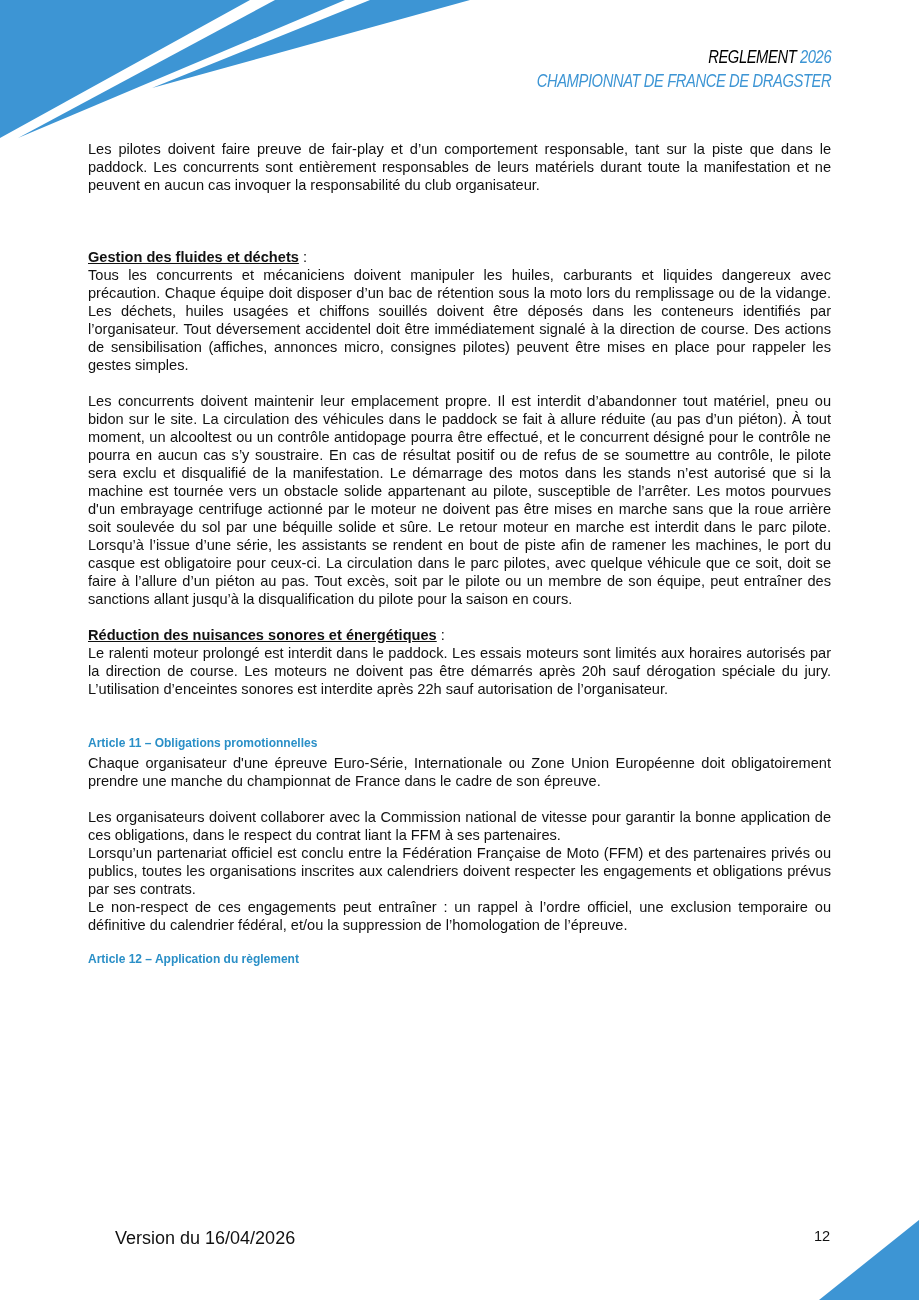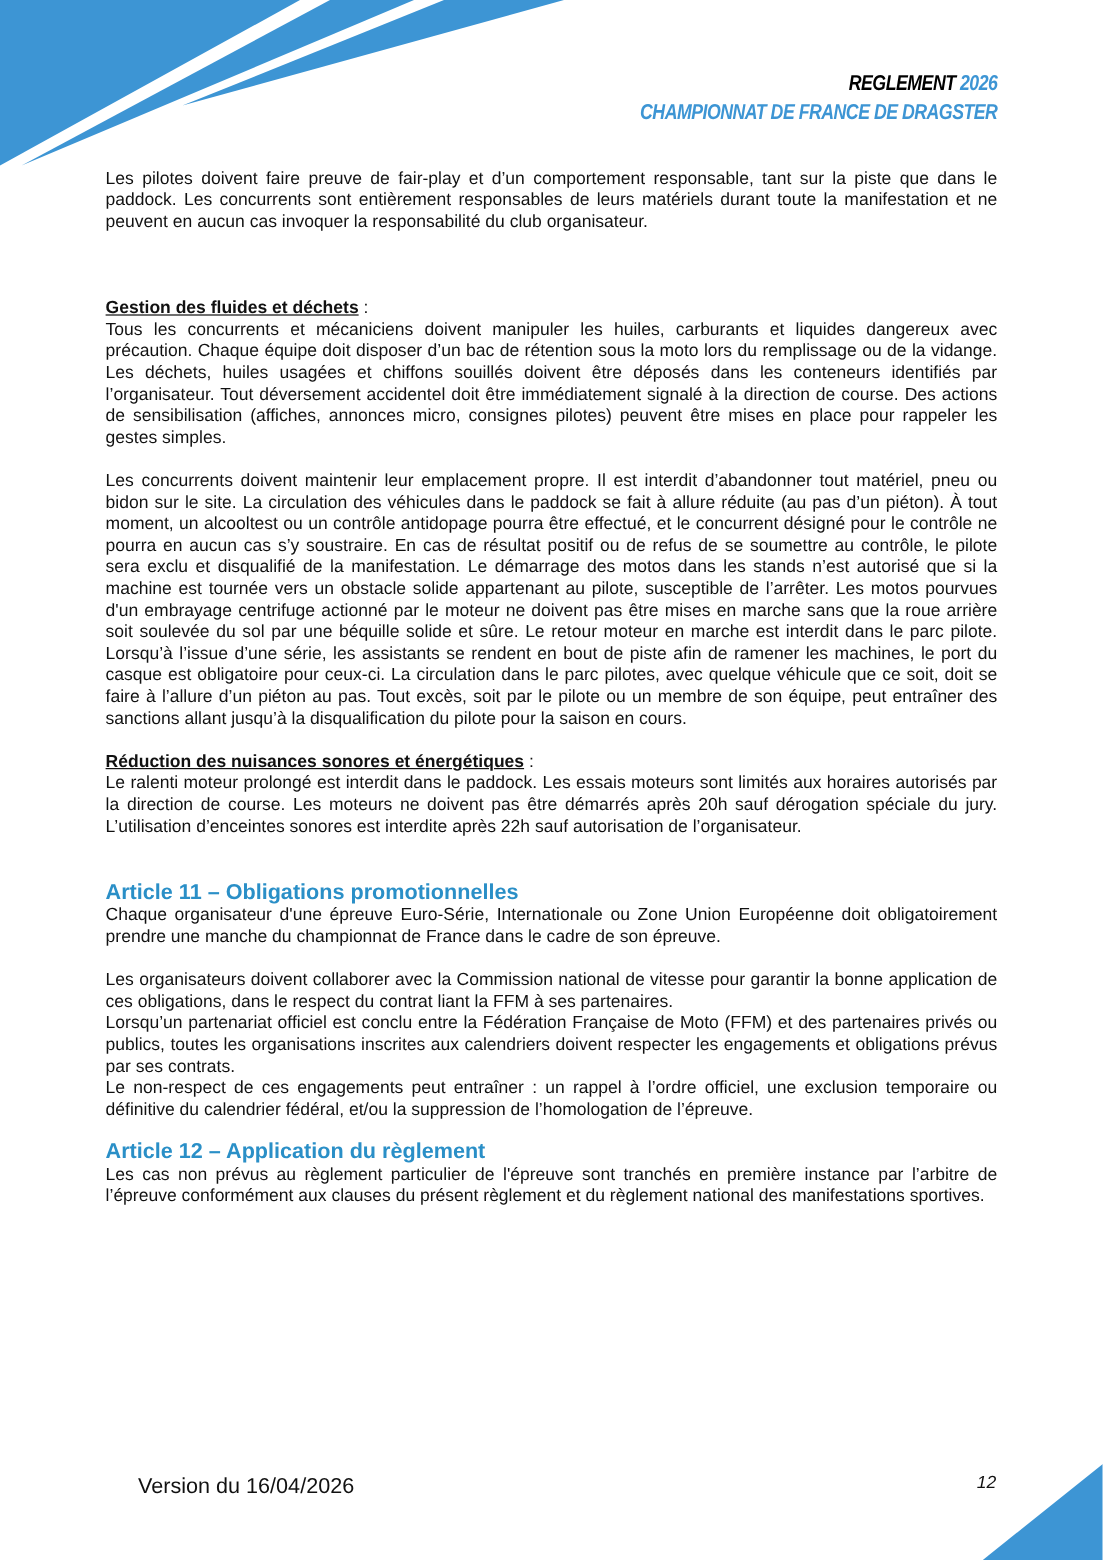--- a/index.html
+++ b/index.html
@@ -1,31 +1,31 @@
 <!DOCTYPE html>
 <html><head>
 <meta charset="utf-8">
 <style>
   html, body { margin:0; padding:0; background:#ffffff; }
   body { width:919px; height:1300px; position:relative; overflow:hidden;
          font-family:"Liberation Sans", sans-serif; color:#111; }
   .deco { position:absolute; left:0; top:0; }
   .deco-br { position:absolute; right:0; bottom:0; }
-  .header { position:absolute; right:88px; top:57px; text-align:right;
-            font-family:"Liberation Sans", sans-serif; font-weight:bold; font-style:italic;
+  .header { position:absolute; right:88px; top:45px; text-align:right;
+            font-family:"Liberation Sans", sans-serif; font-weight:normal; font-style:italic;
             font-stretch:condensed; letter-spacing:-0.5px; line-height:24px; }
   .header .l1 { font-size:18px; color:#000; transform:scaleX(0.82); transform-origin:right; }
   .header .l1 .yr { color:#3d95d4; }
   .header .l2 { font-size:18px; color:#3d95d4; transform:scaleX(0.82); transform-origin:right; white-space:nowrap; }
   .content { position:absolute; left:88px; top:140px; width:743px; font-size:14.6px; line-height:18px; }
   p { margin:0; text-align:justify; }
   .sec-head { text-decoration:underline; font-weight:bold;margin-top:33px; }
-  .art { color:#2a8fc7; font-weight:bold; font-size:18px; margin:0; line-height:22px; }
+  .art { color:#2a8fc7; font-weight:bold; font-size:12px; margin:0; line-height:22px; }
   .footer-ver { position:absolute; left:115px; top:1228px; font-size:18px; }
-  .footer-page { position:absolute; left:814px; top:1228px; font-size:14.6px;font-style:italic; }
+  .footer-page { position:absolute; left:814px; top:1228px; font-size:14.6px; }
 </style>
 </head>
 <body>
 
 <svg class="deco" width="480" height="145" viewBox="0 0 480 145">
   <polygon points="0,0 250,0 0,138" fill="#3d95d4"></polygon>
   <polygon points="18,138 275,0 345,0" fill="#3d95d4"></polygon>
   <polygon points="152,88 370,0 470,0" fill="#3d95d4"></polygon>
 </svg>
 
@@ -51,21 +51,20 @@
   <div style="height:34px"></div>
   <h2 class="art">Article 11 – Obligations promotionnelles</h2>
   <p>Chaque organisateur d'une épreuve Euro-Série, Internationale ou Zone Union Européenne doit obligatoirement prendre une manche du championnat de France dans le cadre de son épreuve.</p>
   <div style="height:18px"></div>
   <p>Les organisateurs doivent collaborer avec la Commission national de vitesse pour garantir la bonne application de ces obligations, dans le respect du contrat liant la FFM à ses partenaires.</p>
   <p>Lorsqu’un partenariat officiel est conclu entre la Fédération Française de Moto (FFM) et des partenaires privés ou publics, toutes les organisations inscrites aux calendriers doivent respecter les engagements et obligations prévus par ses contrats.</p>
   <p>Le non-respect de ces engagements peut entraîner : un rappel à l’ordre officiel, une exclusion temporaire ou définitive du calendrier fédéral, et/ou la suppression de l’homologation de l’épreuve.</p>
 
   <div style="height:14px"></div>
   <h2 class="art">Article 12 – Application du règlement</h2>
-  <p>Les cas non prévus au règlement particulier de l'épreuve sont tranchés en première instance par l’arbitre de l’épreuve conformément aux clauses du présent règlement et du règlement national des manifestations sportives.</p>
 </div>
 
 <div class="footer-ver">Version du 16/04/2026</div>
 <div class="footer-page">12</div>
 
 <svg class="deco-br" width="100" height="80" viewBox="0 0 100 80">
   <polygon points="100,0 100,80 0,80" fill="#3d95d4"></polygon>
 </svg>
 
 </body></html>

